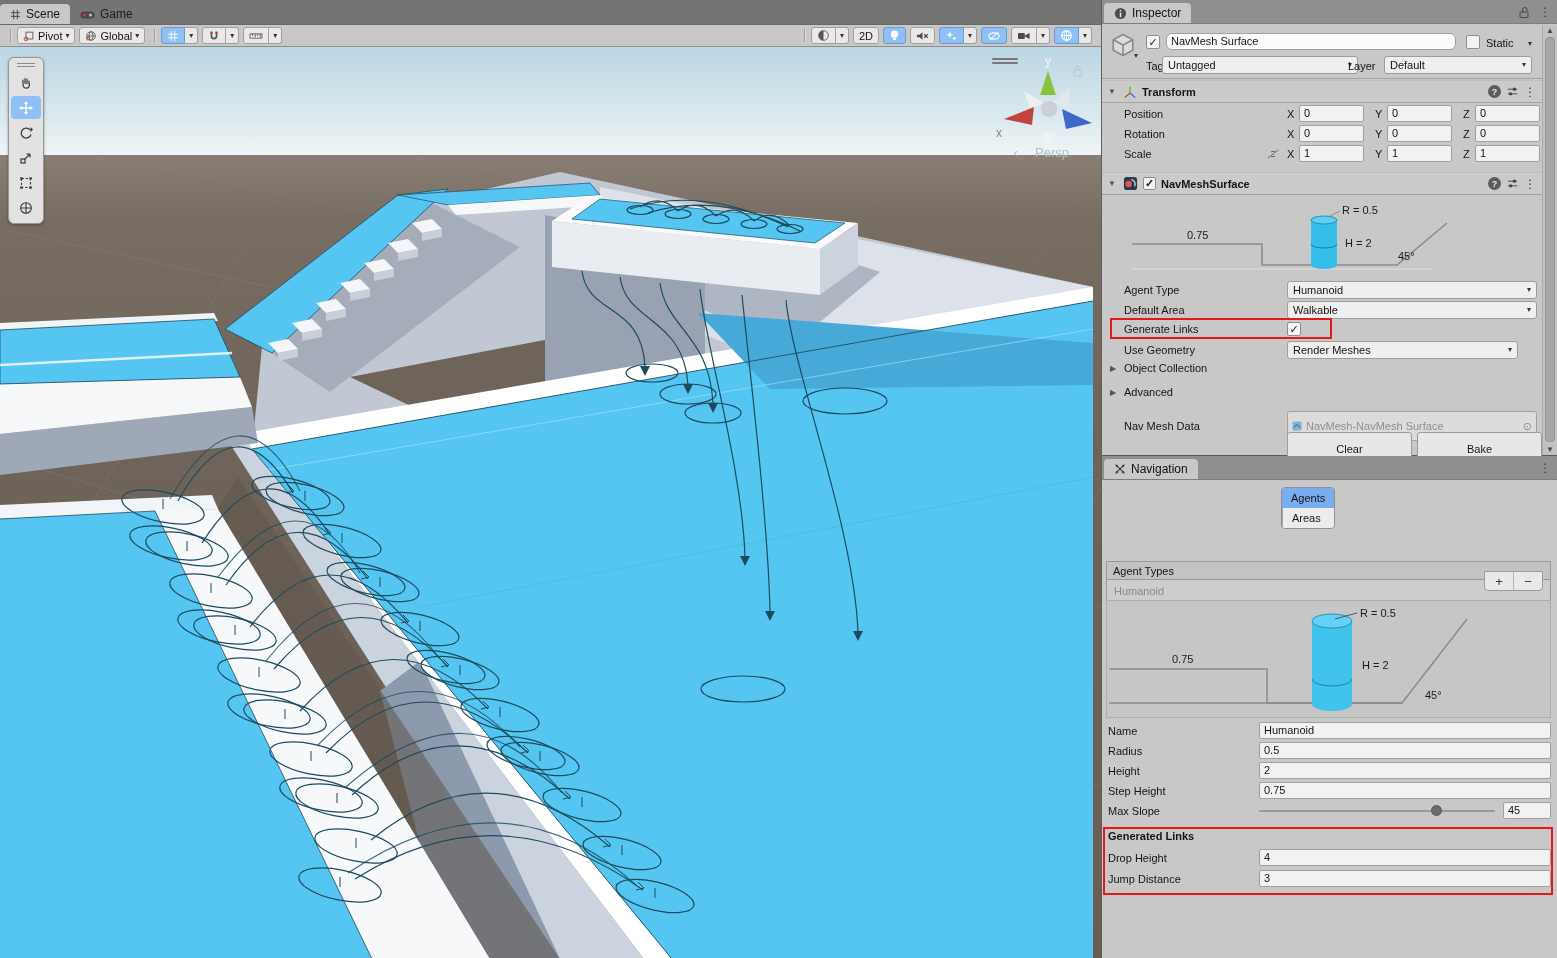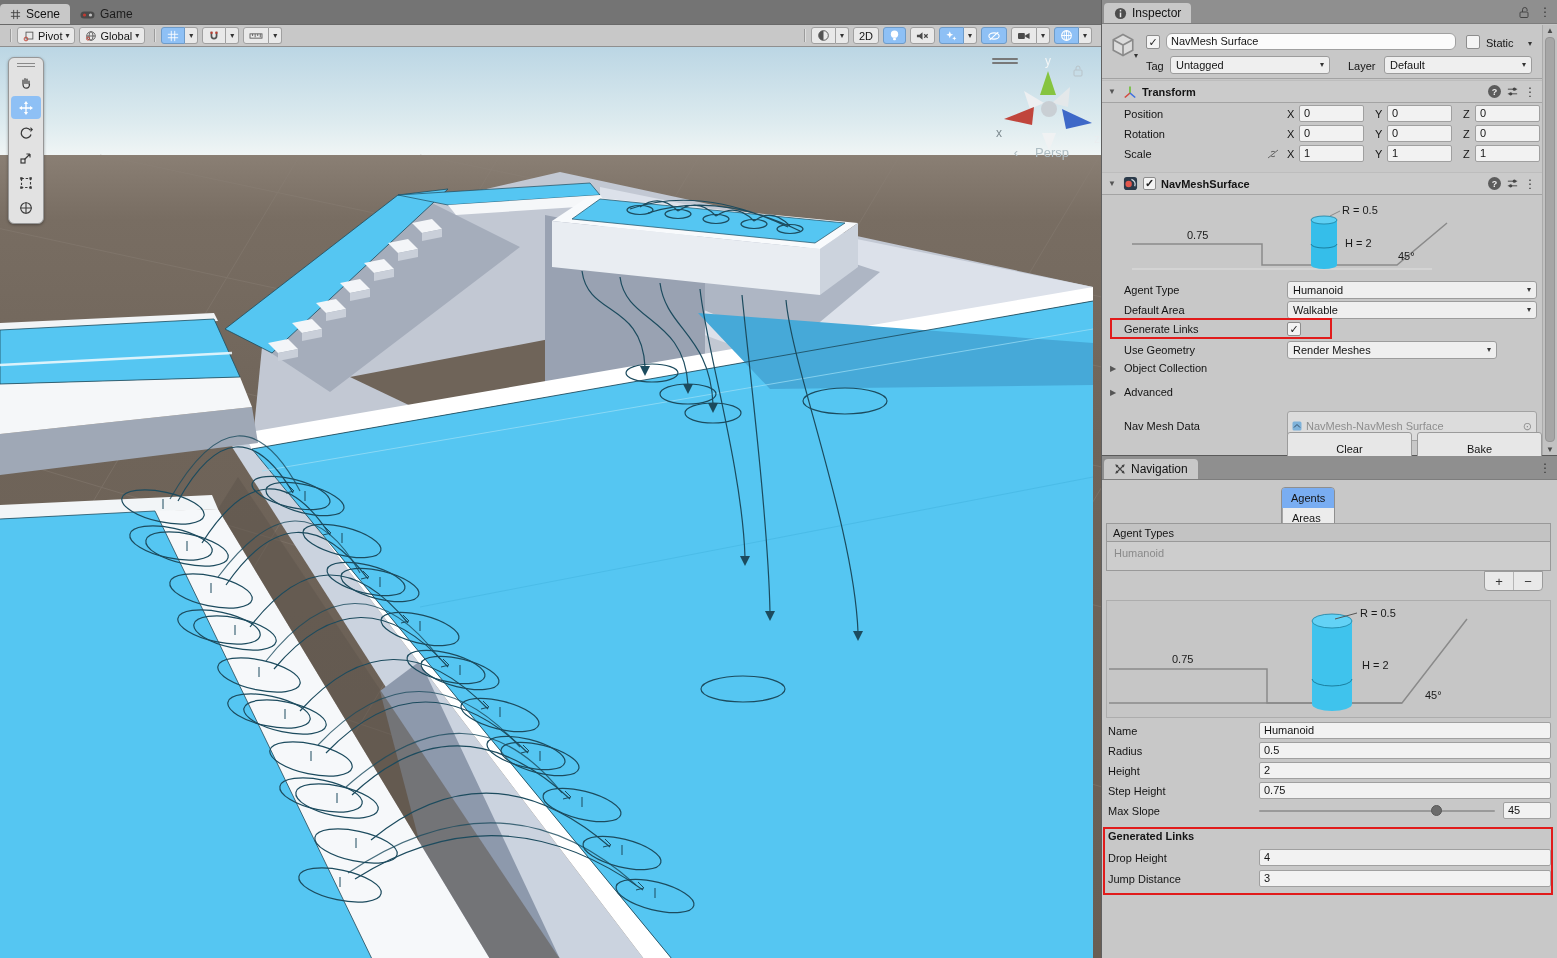--- a/index.html
+++ b/index.html
@@ -67,21 +67,21 @@
   .navigation{height:502px;position:relative;}
   .vscroll{position:absolute;right:0;top:25px;width:15px;height:430px;background:#c2c2c2;
       border-left:1px solid #ababab;box-sizing:border-box;font-size:8px;color:#4a4a4a;text-align:center;line-height:11px;}
   .vthumb{position:absolute;left:2px;right:2px;top:12px;bottom:13px;background:#a6a6a6;
       border:1px solid #959595;border-radius:4px;}
   .sdn{position:absolute;bottom:0;left:0;right:0;}
   .seg{position:absolute;display:flex;border:1px solid #8f8f8f;border-radius:4px;overflow:hidden;}
   .sbtn{height:20px;padding:0 9px;display:flex;align-items:center;background:#ececec;border-left:1px solid #a5a5a5;}
   .sbtn:first-child{border-left:none;}
   .sbtn.on{background:#79adf2;}
-  .atwrap{position:absolute;left:4px;right:6px;}
+  .atwrap{position:absolute;left:4px;right:6px;margin-top:38px;}
   .athdr{height:19px;background:#c3c3c3;border:1px solid #999;display:flex;align-items:center;
       padding:0 6px;box-sizing:border-box;}
   .atlist{height:29px;background:#cdcdcd;border:1px solid #999;border-top:none;box-sizing:border-box;}
   .atitem{color:#8a8a8a;padding:5px 7px;}
   .pm{position:absolute;right:14px;display:flex;background:#e9e9e9;border:1px solid #9b9b9b;
       border-radius:0 0 4px 4px;}
   .pm span{width:28px;height:18px;display:flex;align-items:center;justify-content:center;color:#333;font-size:13px;}
   .pm span:first-child{border-right:1px solid #b5b5b5;}
   .diagbox{position:absolute;left:4px;right:6px;border:1px solid #adadad;background:#c6c6c6;box-sizing:border-box;}
   .slider{position:relative;height:2px;background:#9a9a9a;border-radius:1px;flex:none;}
@@ -507,21 +507,21 @@
           </svg>
         <span class="caret" style="position:absolute;left:32px;top:27px;">▾</span>
         <span class="cb" style="position:absolute;left:44px;top:10px;">
             <span>✓</span>
           </span>
         <div class="tfield" style="position:absolute;left:64px;top:8px;width:290px;background:#fbfbfb;border-radius:6px;">NavMesh Surface</div>
         <span class="cb" style="position:absolute;left:364px;top:10px;"></span>
         <span style="position:absolute;left:384px;top:12px;">Static</span>
         <span class="caret" style="position:absolute;left:426px;top:15px;">▾</span>
         <span style="position:absolute;left:44px;top:35px;">Tag</span>
-        <div class="dd" style="position:absolute;left:68px;top:31px;width:160px;justify-content:space-between;">
+        <div class="dd" style="position:absolute;left:60px;top:31px;width:196px;justify-content:space-between;">
             <span>Untagged</span>
             <span class="caret">▾</span>
           </div>
         <span style="position:absolute;left:246px;top:35px;">Layer</span>
         <div class="dd" style="position:absolute;left:282px;top:31px;width:148px;">
             <span>Default</span>
             <span class="caret">▾</span>
           </div>
       </div>
 
@@ -628,21 +628,21 @@
       </div>
       <div class="arow" style="top:322px;left:0;right:15px;padding-left:22px;">
         <span class="flabel">Generate Links</span>
         <span class="cb">
             <span>✓</span>
           </span>
       </div>
       <div class="redbox" style="left:8px;top:318px;width:222px;height:21px;"></div>
       <div class="arow" style="top:341px;left:0;right:15px;padding-left:22px;">
         <span class="flabel">Use Geometry</span>
-        <div class="dd" style="width:210px;">
+        <div class="dd" style="width:231px;">
             <span>Render Meshes</span>
             <span class="caret">▾</span>
           </div>
       </div>
       <div class="arow" style="top:362px;left:0;right:15px;padding-left:8px;gap:4px;">
         <span class="fold">▶</span>
         <span>Object Collection</span>
       </div>
       <div class="arow" style="top:386px;left:0;right:15px;padding-left:8px;gap:4px;">
         <span class="fold">▶</span>

